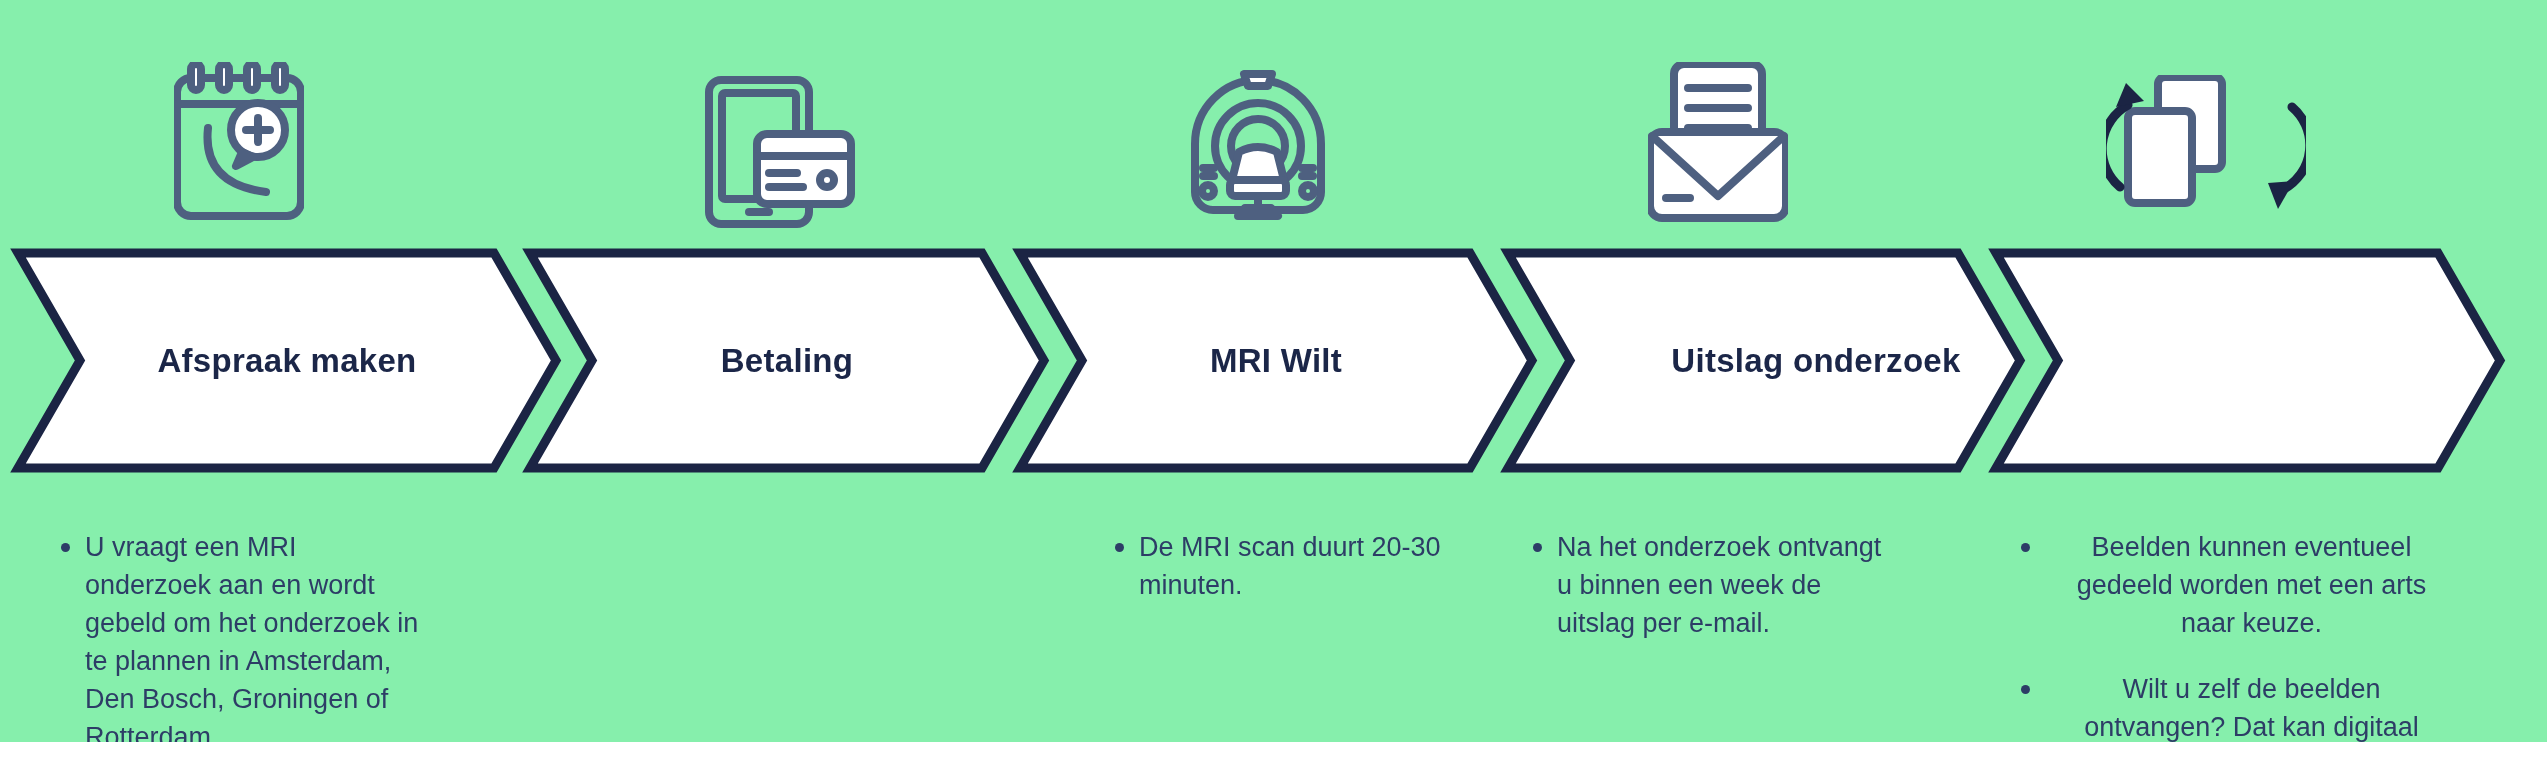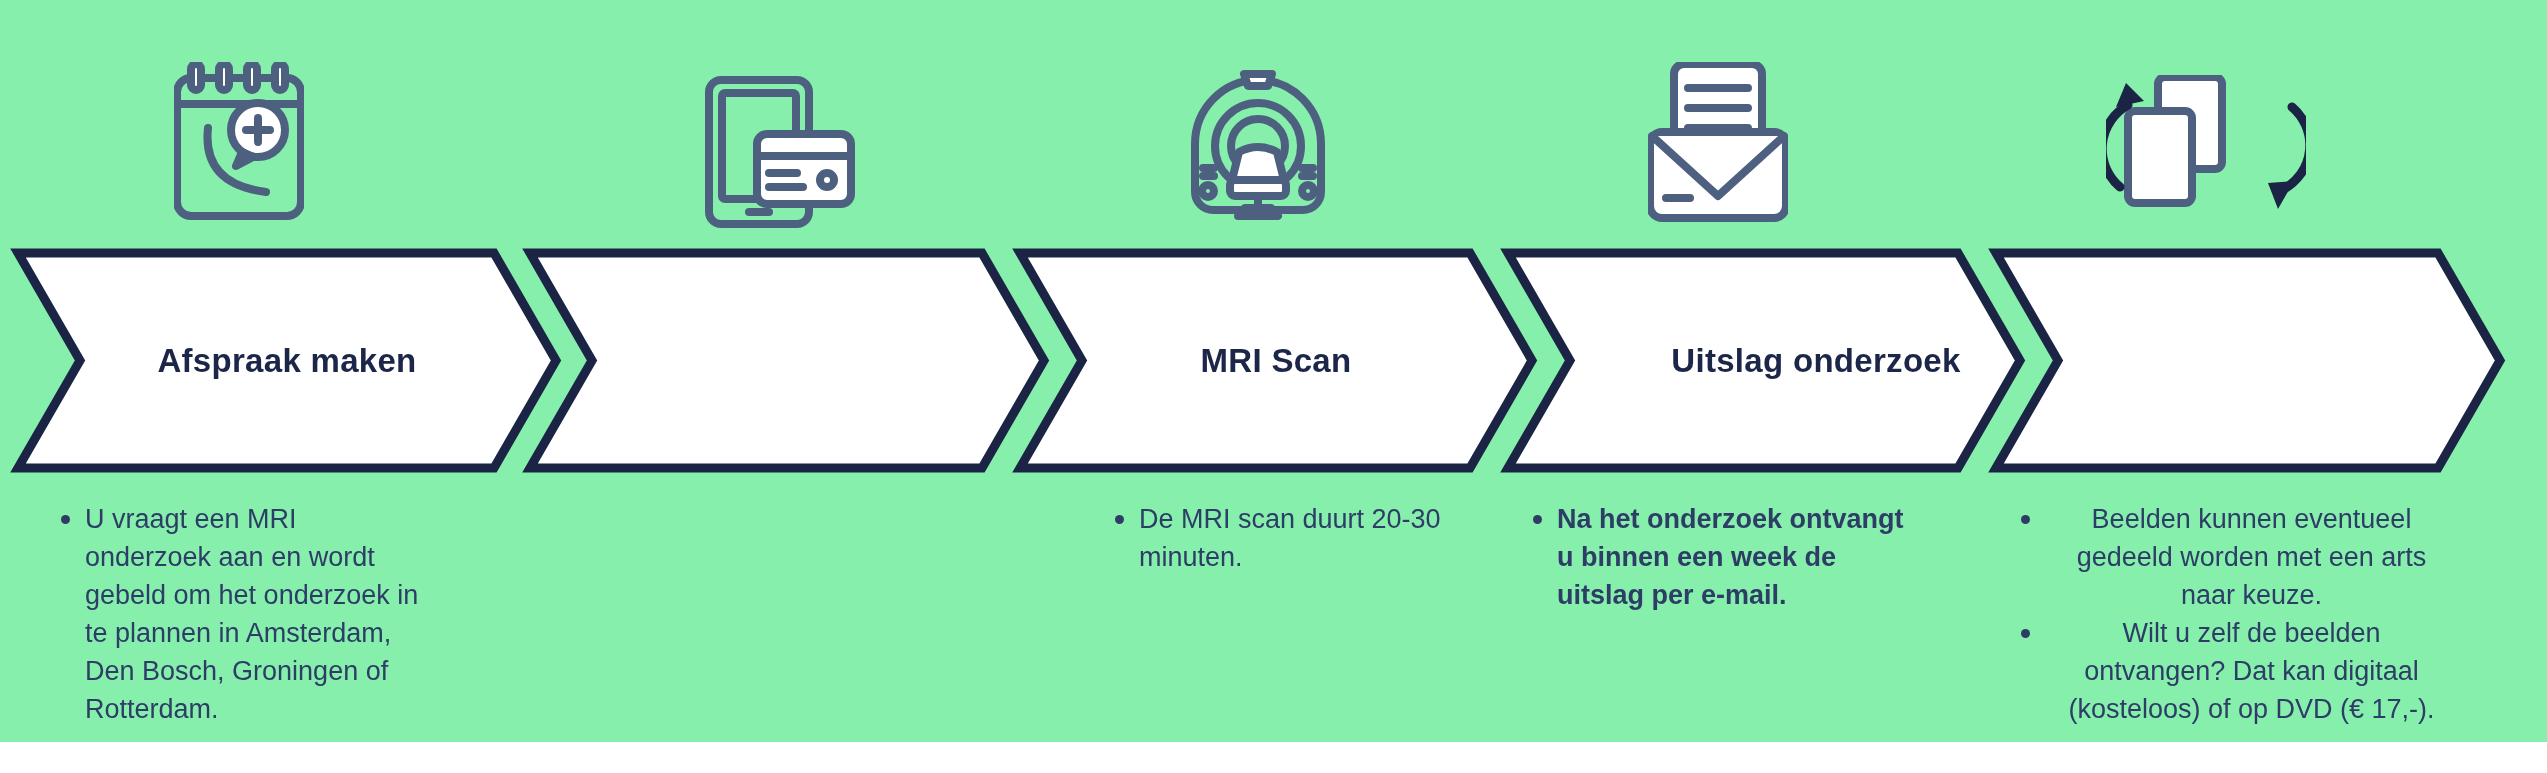--- a/index.html
+++ b/index.html
@@ -14,29 +14,29 @@
   .ic{fill:none;stroke:#4e6080;stroke-width:8;stroke-linecap:round;stroke-linejoin:round;}
   .icw{fill:#ffffff;stroke:#4e6080;stroke-width:8;stroke-linejoin:round;}
   .step-title{
     position:absolute;top:338px;height:46px;line-height:46px;text-align:center;
     font-weight:bold;font-size:33px;color:#1b2648;letter-spacing:.3px;
   }
   .bullets{
     position:absolute;top:500px;margin:0;padding:0;list-style:none;
     font-size:27px;line-height:38px;color:#2d3d66;width:430px;
   }
-  .bullets li{position:relative;padding-left:27px;white-space:pre-line;}
+  .bullets li{position:relative;padding-left:27px;white-space:pre-line;margin-top:28px;}
   .bullets li::before{
     content:"";position:absolute;left:3px;top:15px;width:9px;height:9px;
     border-radius:50%;background:#2d3d66;
   }
   .t1{left:18px;width:538px;}   .u1{left:58px;}
   .t2{left:530px;width:514px;}  .u2{left:577px;}
   .t3{left:1020px;width:512px;} .u3{left:1112px;}
-  .t4{left:1560px;width:512px;} .u4{left:1530px;font-weight:bold;}
+  .t4{left:1560px;width:512px;} .u4{left:1530px;}
   .t5{left:1996px;width:504px;} .u5{left:2018px;width:440px;text-align:center;}
 </style>
 </head>
 <body>
 
 <div class="canvas">
 
   <svg class="arrows-svg" width="2547" height="773" viewBox="0 0 2547 773">
     <polygon class="chev" points="18,253 494,253 556,360.5 494,468 18,468 80,360.5"></polygon>
     <polygon class="chev" points="530,253 982,253 1044,360.5 982,468 530,468 592,360.5"></polygon>
@@ -105,21 +105,22 @@
       <rect class="icw" x="52" y="2" width="64" height="92" rx="7" stroke-width="9"></rect>
       <rect class="icw" x="22" y="36" width="64" height="92" rx="7" stroke-width="9"></rect>
       <path d="M14,112 A50,50 0 0 1 22,30" fill="none" stroke="#1b2444" stroke-width="9" stroke-linecap="round"></path>
       <path d="M10,32 L20,8 L38,26 Z" fill="#1b2444"></path>
       <path d="M186,32 A50,50 0 0 1 178,114" fill="none" stroke="#1b2444" stroke-width="9" stroke-linecap="round"></path>
       <path d="M162,108 L188,106 L172,134 Z" fill="#1b2444"></path>
     </svg>
   </div>
 
   <div class="step-title t1">Afspraak maken</div>
-  <div class="step-title t3">MRI Scan</div>
+  <div class="step-title t2">Betaling</div>
+  <div class="step-title t3">MRI Wilt</div>
   <div class="step-title t4">Uitslag onderzoek</div>
 
   <ul class="bullets u1">
     <li>U vraagt een MRI
 onderzoek aan en wordt
 gebeld om het onderzoek in
 te plannen in Amsterdam,
 Den Bosch, Groningen of
 Rotterdam.</li>
   </ul>

